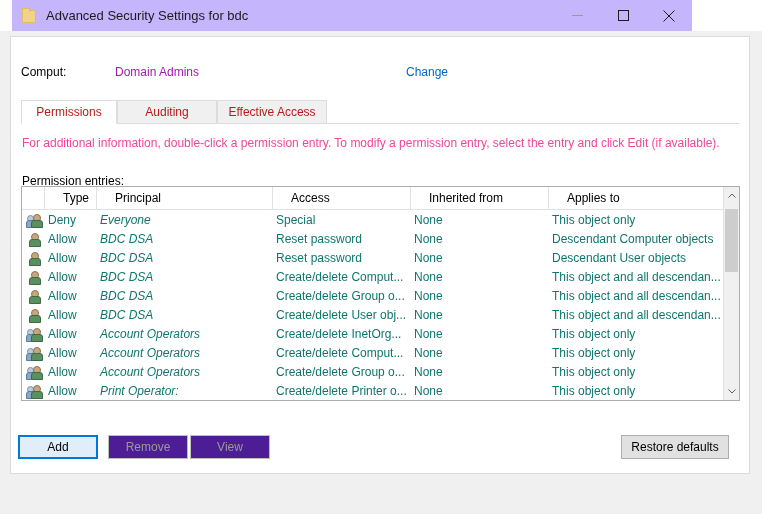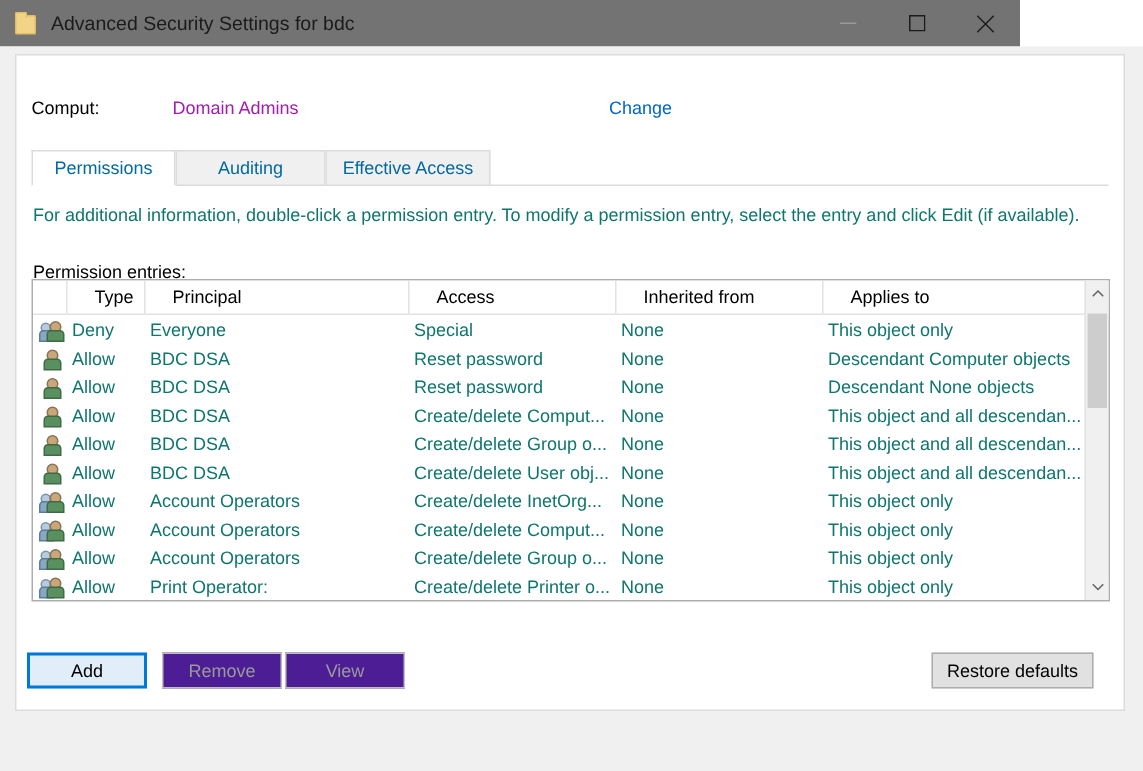--- a/index.html
+++ b/index.html
@@ -13,23 +13,23 @@
     font-family: "Liberation Sans", sans-serif;
     font-size: 12px;
     color: #000000;
     overflow: hidden;
     position: relative;
   }
 
   
   .titlebar {
     position: absolute;
-    left: 0; top: 0;
+    left: 12px; top: 0;
     width: 680px; height: 31px;
-    background: #737373;
+    background: #c4b5fd;
     display: flex;
     align-items: center;
   }
   .titlebar-icon {
     width: 16px; height: 16px;
     margin-left: 9px;
     position: relative;
     flex: none;
   }
   .folder {
@@ -133,38 +133,38 @@
     position: absolute;
     top: 0;
     height: 24px;
     box-sizing: border-box;
     border: 1px solid #dcdcdc;
     background: #f0f0f0;
     display: flex;
     align-items: center;
     justify-content: center;
     font-size: 12px;
-    color: #0369a1;
+    color: #b91c1c;
     z-index: 1;
   }
   .tab.active {
     background: #ffffff;
     border-bottom: 1px solid #ffffff;
     z-index: 2;
   }
   .tab-0 { left: 0px;   width: 96px; }
   .tab-1 { left: 96px;  width: 100px; }
   .tab-2 { left: 196px; width: 110px; }
 
   
   .info-text {
     position: absolute;
     left: 11px; top: 99px;
     font-size: 12px;
-    color: #0f766e;
+    color: #ec4899;
     white-space: nowrap;
   }
   .entries-label {
     position: absolute;
     left: 11px; top: 137px;
     font-size: 12px;
     color: #000;
   }
 
   
@@ -217,21 +217,21 @@
     display: flex;
     align-items: center;
     font-size: 12px;
     color: #0f766e;
     white-space: nowrap;
     overflow: hidden;
     box-sizing: border-box;
   }
   .cell-icon  { left: 2px;   width: 20px; justify-content: center; }
   .cell-type  { left: 22px;  width: 52px; padding-left: 4px; }
-  .cell-prin  { left: 74px;  width: 176px; padding-left: 4px; }
+  .cell-prin  { left: 74px;  width: 176px; padding-left: 4px; font-style: italic; }
   .cell-acc   { left: 250px; width: 138px; padding-left: 4px; }
   .cell-inh   { left: 388px; width: 138px; padding-left: 4px; }
   .cell-app   { left: 526px; width: 180px; padding-left: 4px; }
 
   
   .usericon { position: relative; width: 15px; height: 14px; }
   .uhead {
     position: absolute;
     border-radius: 50%;
     background: #c9a77b;
@@ -404,21 +404,21 @@
             <div class="lv-cell cell-icon">
               <div class="usericon single">
                 <span class="uhead"></span>
                 <span class="ubody"></span>
               </div>
             </div>
             <div class="lv-cell cell-type">Allow</div>
             <div class="lv-cell cell-prin">BDC DSA</div>
             <div class="lv-cell cell-acc">Reset password</div>
             <div class="lv-cell cell-inh">None</div>
-            <div class="lv-cell cell-app">Descendant None objects</div>
+            <div class="lv-cell cell-app">Descendant User objects</div>
           </div>
           <div class="lv-row">
             <div class="lv-cell cell-icon">
               <div class="usericon single">
                 <span class="uhead"></span>
                 <span class="ubody"></span>
               </div>
             </div>
             <div class="lv-cell cell-type">Allow</div>
             <div class="lv-cell cell-prin">BDC DSA</div>

